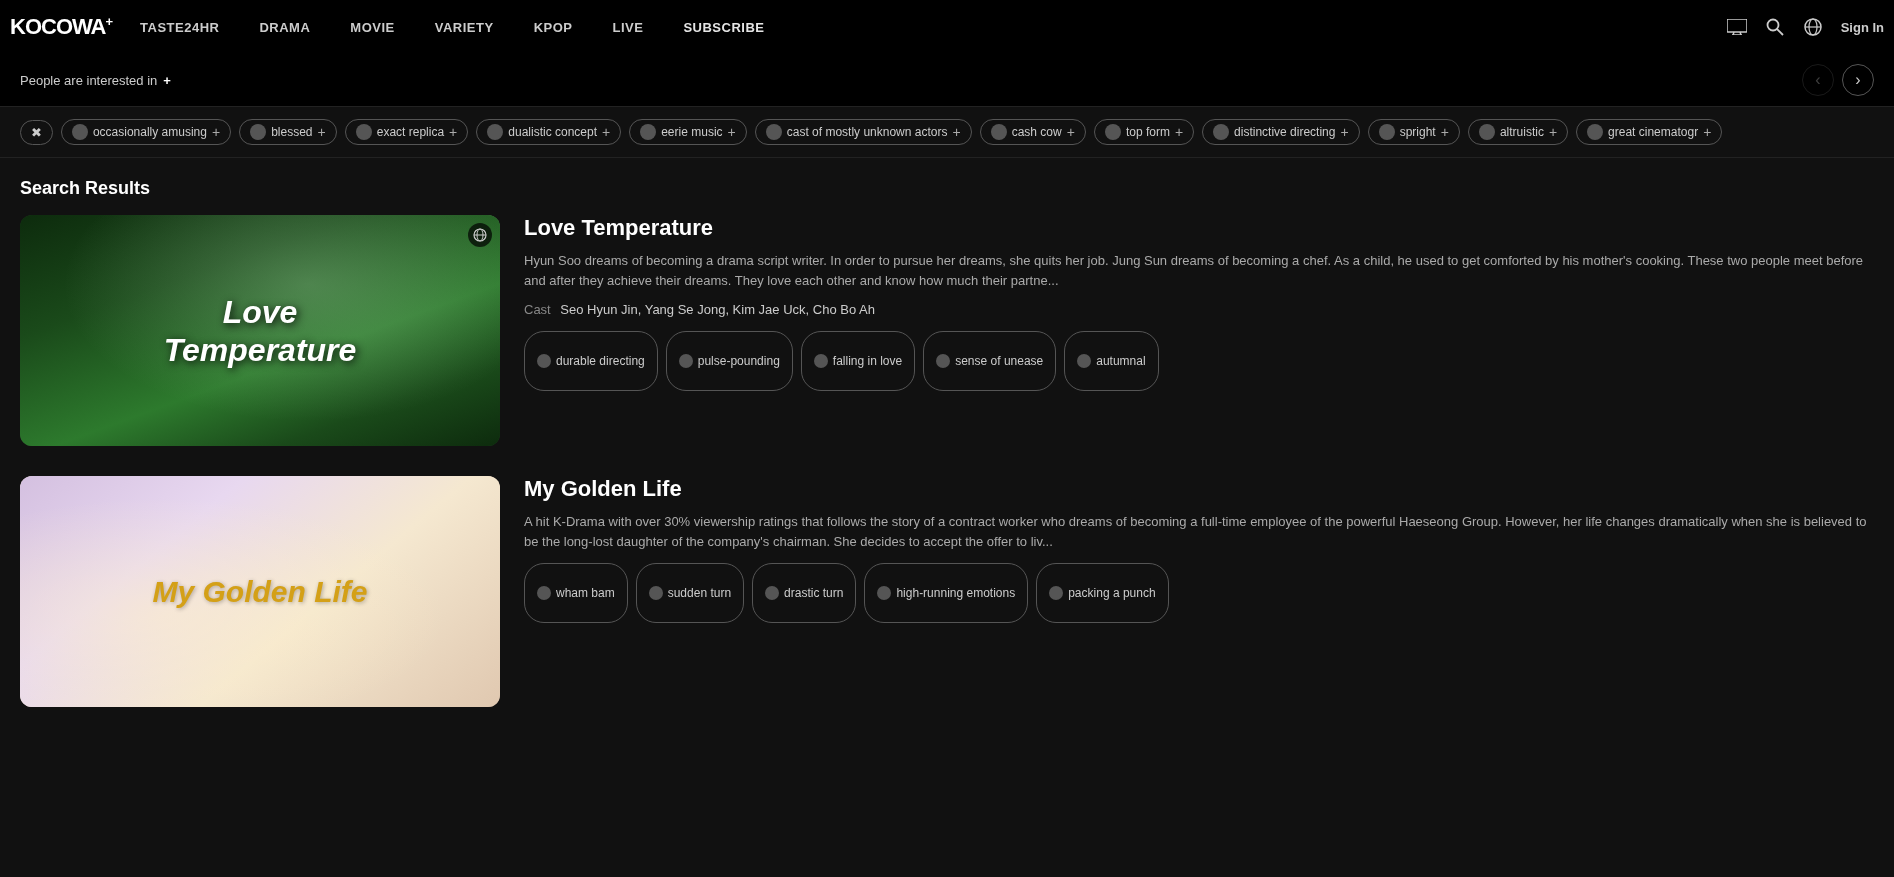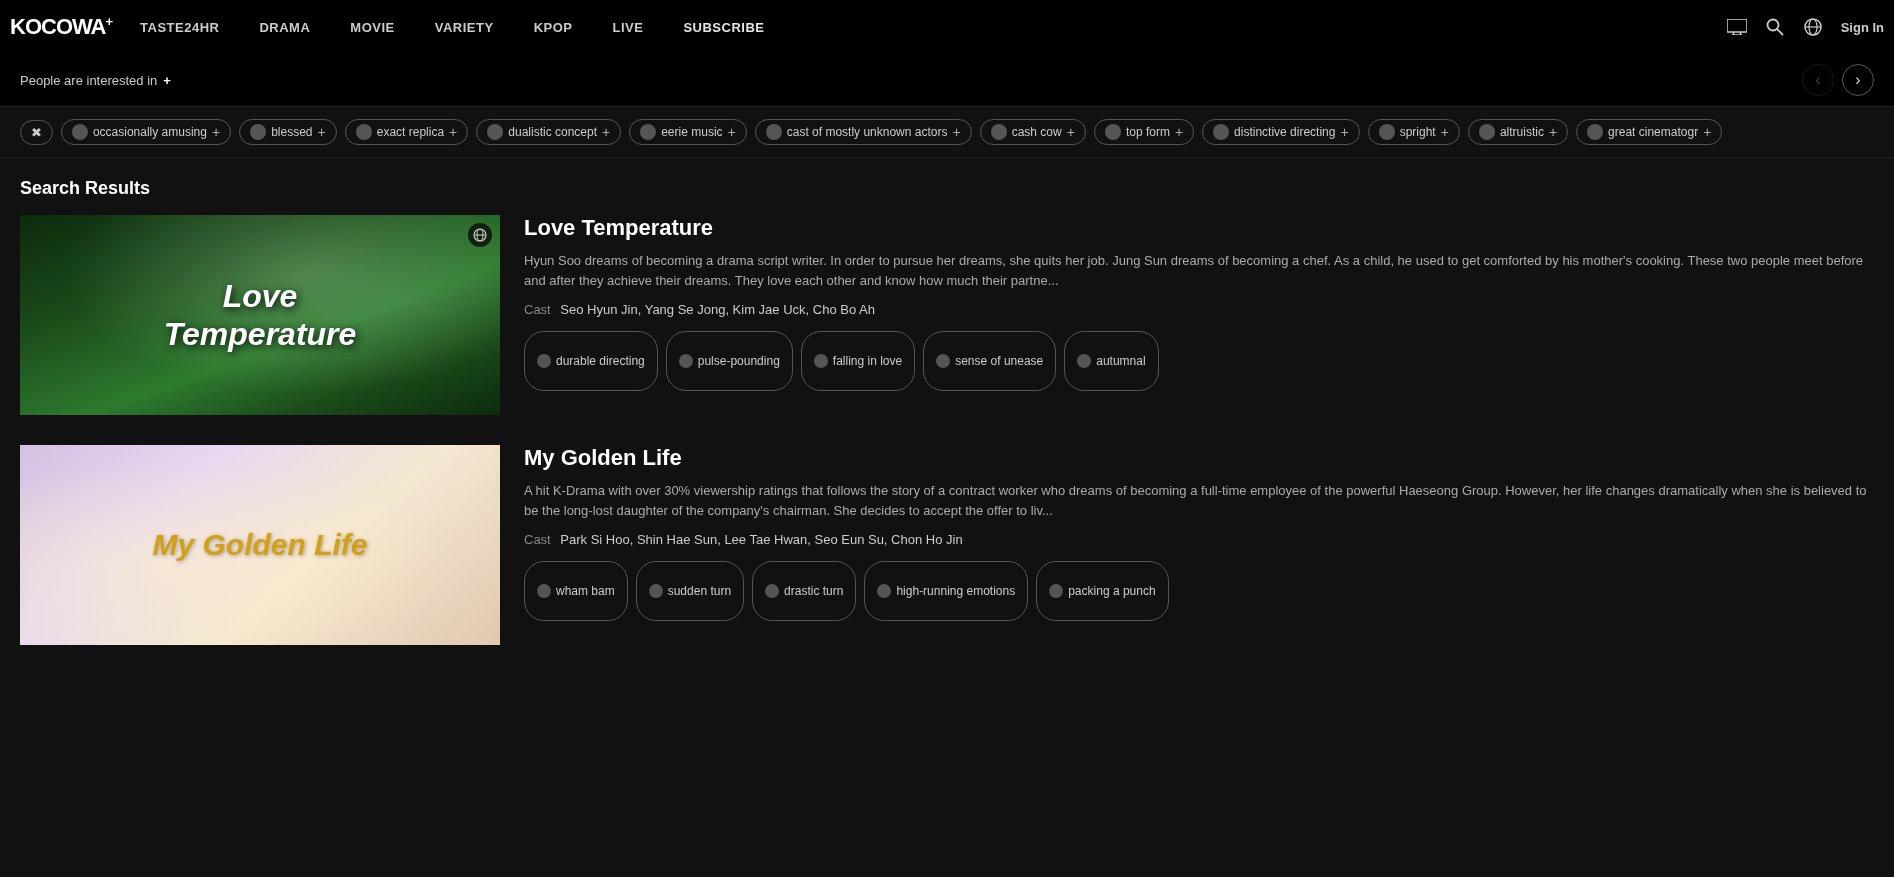--- a/index.html
+++ b/index.html
@@ -135,23 +135,23 @@
     }
 
     
     .result-item {
       display: flex;
       padding: 0 20px 30px;
       gap: 24px;
     }
     .result-thumb {
       width: 480px;
-      height: 200px;
+      height: 231px;
       flex-shrink: 0;
-      border-radius: 0;
+      border-radius: 12px;
       overflow: hidden;
       position: relative;
       background: #333;
     }
     .thumb-globe {
       position: absolute;
       top: 8px;
       right: 8px;
       width: 24px;
       height: 24px;
@@ -446,24 +446,20 @@
     <div class="result-thumb thumb-golden">
       <div style="position:absolute;inset:0;background:linear-gradient(140deg,#d4c0e0 0%,#e8d8f0 30%,#f5e8d0 60%,#e0c8b0 100%);"></div>
       <div style="position:absolute;inset:0;background:radial-gradient(ellipse at 30% 60%, rgba(255,240,200,0.5) 0%, transparent 60%);"></div>
       <div class="thumb-text" style="color:#d4a017;font-size:30px;font-style:italic;font-weight:700;text-shadow:1px 1px 4px rgba(0,0,0,0.3);line-height:1.2;">
         My Golden Life
       </div>
     </div>
     <div class="result-info">
       <div class="result-title">My Golden Life</div>
       <div class="result-desc">A hit K-Drama with over 30% viewership ratings that follows the story of a contract worker who dreams of becoming a full-time employee of the powerful Haeseong Group. However, her life changes dramatically when she is believed to be the long-lost daughter of the company's chairman. She decides to accept the offer to liv...</div>
-      <div class="result-cast">
-        <span class="cast-label">Cast</span>
-        <span>Park Si Hoo, Shin Hae Sun, Lee Tae Hwan, Seo Eun Su, Chon Ho Jin</span>
-      </div>
       <div class="result-tags">
         <div class="result-tag">
           <span class="tag-dot-sm"></span>
           <span>wham bam</span>
         </div>
         <div class="result-tag">
           <span class="tag-dot-sm"></span>
           <span>sudden turn</span>
         </div>
         <div class="result-tag">

